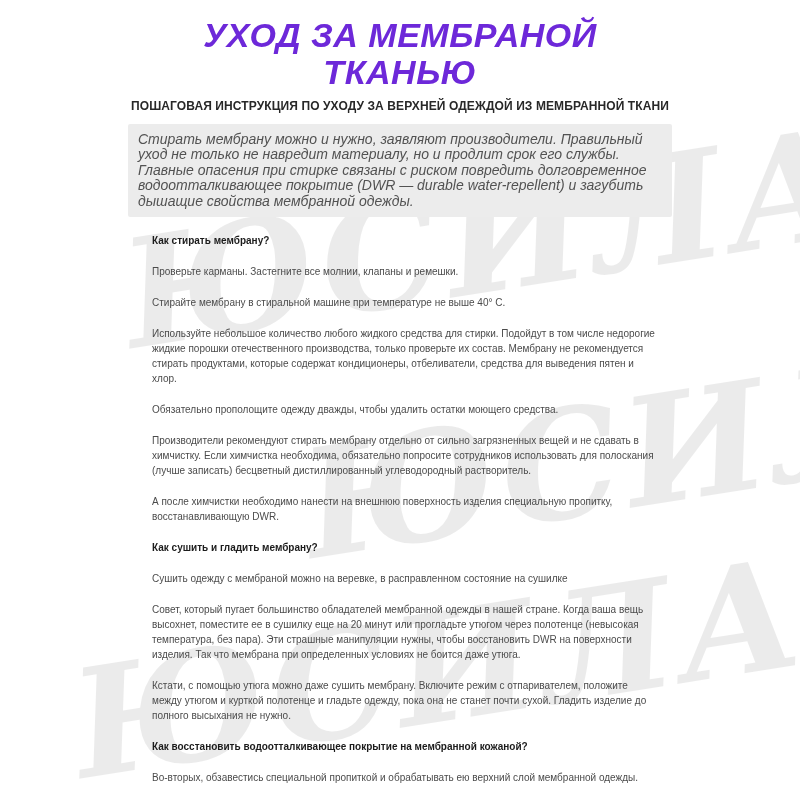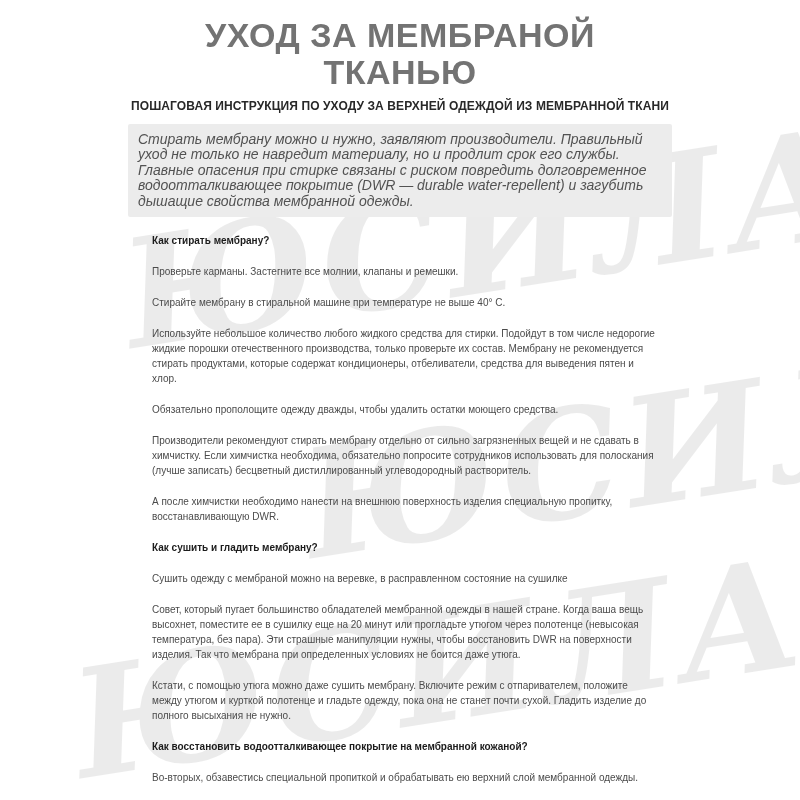--- a/index.html
+++ b/index.html
@@ -87,21 +87,21 @@
 
 <div class="page">
 
   <div class="watermark-layer">
     <span class="wm wm1">ЮСИЛА</span>
     <span class="wm wm2">ЮСИЛА</span>
     <span class="wm wm3">ЮСИЛА</span>
   </div>
 
   <div class="content">
-    <h1 class="title" id="title" style="color: #737373;">УХОД ЗА МЕМБРАНОЙ ТКАНЬЮ</h1>
+    <h1 class="title" id="title" style="color: #6d28d9; font-style: italic;">УХОД ЗА МЕМБРАНОЙ ТКАНЬЮ</h1>
     <h2 class="subtitle">ПОШАГОВАЯ ИНСТРУКЦИЯ ПО УХОДУ ЗА ВЕРХНЕЙ ОДЕЖДОЙ ИЗ МЕМБРАННОЙ ТКАНИ</h2>
 
     <div class="intro-box" id="intro" style="background: rgb(236, 236, 236);">
         <p>Стирать мембрану можно и нужно, заявляют производители. Правильный уход не только не навредит материалу, но и продлит срок его службы.</p>
         <p>Главные опасения при стирке связаны с риском повредить долговременное водоотталкивающее покрытие (DWR — durable water-repellent) и загубить дышащие свойства мембранной одежды.</p>
       </div>
 
     <div class="sections" id="sections">
         <p class="sec-heading">Как стирать мембрану?</p>
         <p>Проверьте карманы. Застегните все молнии, клапаны и ремешки.</p>

